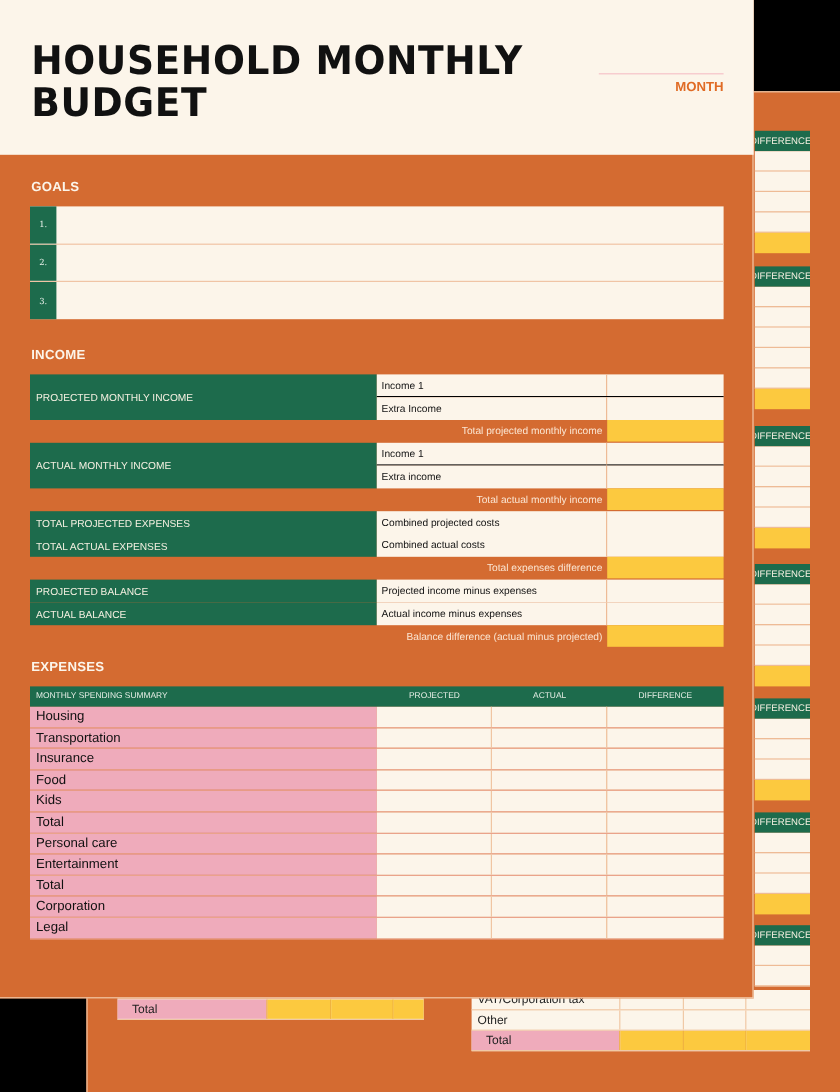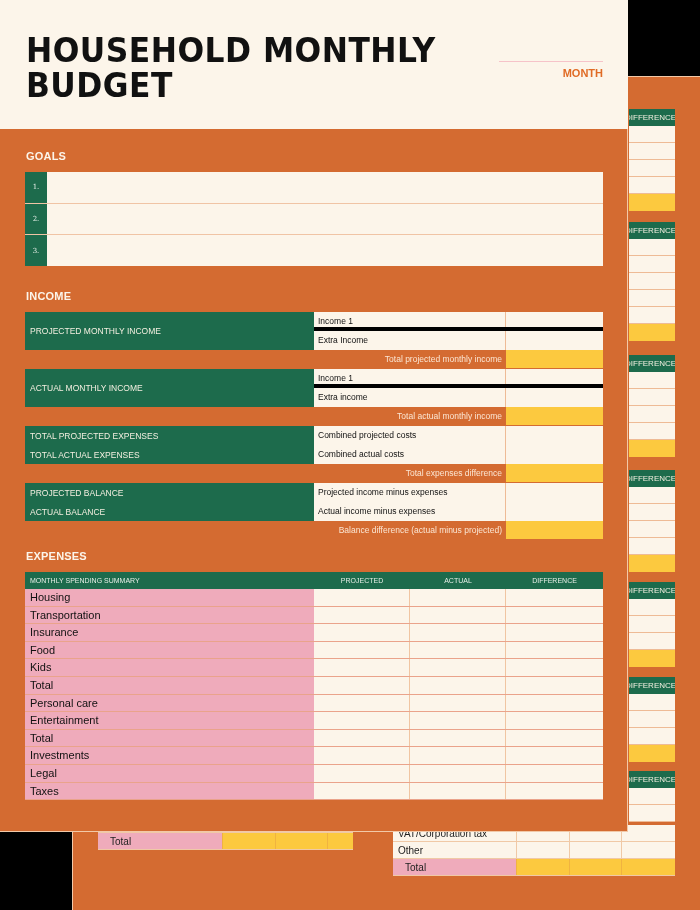--- a/index.html
+++ b/index.html
@@ -29,21 +29,21 @@
 
   .goals-box { position: absolute; left: 25px; top: 172px; width: 578px; height: 94px; background: #fcf5ea; display: flex; flex-direction: column; }
   .goal-row { display: flex; flex: 1; border-bottom: 1px solid #f0c4a5; }
   .goal-row:last-child { border-bottom: none; }
   .goal-num { width: 22px; background: #1d6b4c; color: #e8f0e9; font-size: 7px; display: flex; align-items: center; justify-content: center; font-family: "DejaVu Serif", serif; }
   .goal-field { flex: 1; }
 
   .inc-block { position: absolute; left: 25px; width: 578px; display: flex; }
   .green-lbl { width: 289px; background: #1d6b4c; color: #f3efe0; font-size: 8.5px; padding-left: 5px; display: flex; align-items: center; text-transform: uppercase; }
   .inc-rows { flex: 1; display: flex; flex-direction: column; }
-  .inc-row { display: flex; height: 19px; background: #fcf5ea; border-bottom: 4px solid #000000; }
+  .inc-row { display: flex; height: 19px; background: #fcf5ea; border-bottom: 1px solid #000000; }
   .inc-row:last-child { border-bottom: none; }
   .inc-row .t { width: 192px; font-size: 8.5px; color: #111; padding-left: 4px; line-height: 19px; border-right: 1px solid #eebb96; }
   .inc-row .v { flex: 1; }
   .total-line { position: absolute; left: 25px; width: 578px; height: 18px; display: flex; justify-content: flex-end; }
   .total-line .t { font-size: 8.5px; color: #fbe6d3; line-height: 18px; padding-right: 4px; }
   .total-line .v { width: 97px; background: #fcc93f; }
 
   .exp-table { position: absolute; left: 25px; top: 572px; width: 578px; }
   .exp-hdr { display: flex; height: 17px; background: #1d6b4c; color: #e6eee6; font-size: 7px; line-height: 17px; text-transform: uppercase; }
   .exp-hdr .h0 { width: 289px; padding-left: 5px; }
@@ -314,31 +314,25 @@
         <div class="cell"></div>
         <div class="cell"></div>
       </div>
     <div class="exp-row">
         <div class="lbl">Total</div>
         <div class="cell"></div>
         <div class="cell"></div>
         <div class="cell"></div>
       </div>
     <div class="exp-row">
-        <div class="lbl">Investments</div>
+        <div class="lbl">Corporation</div>
         <div class="cell"></div>
         <div class="cell"></div>
         <div class="cell"></div>
       </div>
     <div class="exp-row">
         <div class="lbl">Legal</div>
         <div class="cell"></div>
         <div class="cell"></div>
         <div class="cell"></div>
       </div>
-    <div class="exp-row">
-        <div class="lbl">Taxes</div>
-        <div class="cell"></div>
-        <div class="cell"></div>
-        <div class="cell"></div>
-      </div>
   </div>
 </div>
 
 </body></html>

